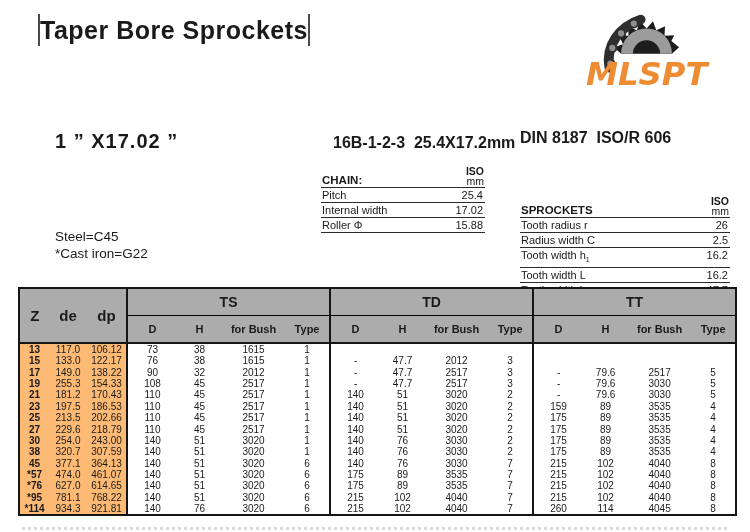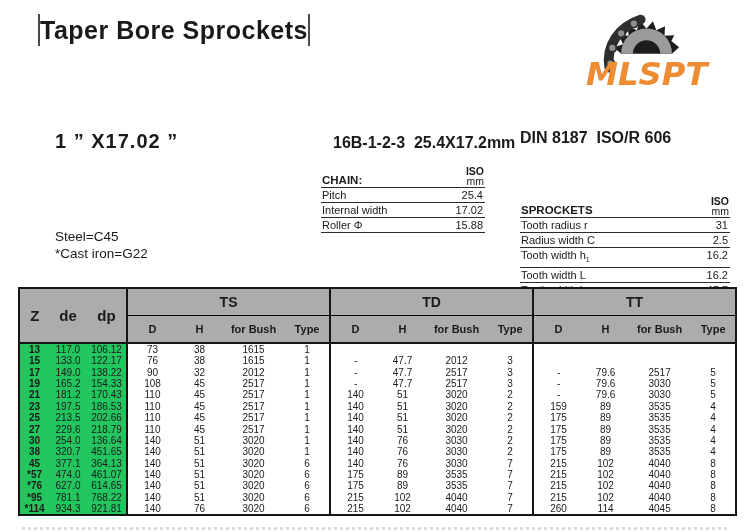--- a/index.html
+++ b/index.html
@@ -41,21 +41,21 @@
   th.group{font-size:14px;font-weight:bold;height:26px;border-bottom:1px solid #000000;}
   tr.subhdr th{font-size:11px;font-weight:bold;height:26px;border-bottom:2px solid #151515;}
   th.zhead{border-right:2px solid #151515;border-bottom:2px solid #151515;}
   .zhead-inner{display:flex;font-size:15px;font-weight:bold;}
   .zhead-inner span:nth-child(1){width:30px;}
   .zhead-inner span:nth-child(2){width:38px;}
   .zhead-inner span:nth-child(3){width:40px;}
   .grp-start{border-left:2px solid #151515;}
   tbody tr{height:11.4px;}
   tbody td{font-size:10px;line-height:11px;}
-  td.zc{background:#22c55e;}
+  td.zc{background:#fdba74;}
   td.zbold{font-weight:bold;}
   td.zlast{border-right:2px solid #151515;}
 
   
   .cut-strip{position:absolute;left:22px;top:527px;width:706px;height:3px;opacity:.55;
              background:repeating-linear-gradient(90deg,#bdbdbd 0 3px,transparent 3px 6px);}
 </style>
 </head>
 <body>
 
@@ -117,21 +117,21 @@
     <div class="spec-head">
       <span class="spec-head-label">SPROCKETS</span>
       <span class="spec-unit">
         <span class="u-top">ISO</span>
         <span class="u-bot">mm</span>
       </span>
     </div>
     <div>
         <div class="spec-row">
           <span class="spec-label">Tooth radius r</span>
-          <span class="spec-value">31</span>
+          <span class="spec-value">26</span>
         </div>
         <div class="spec-row">
           <span class="spec-label">Radius width C</span>
           <span class="spec-value">2.5</span>
         </div>
         <div class="spec-row">
           <span class="spec-label">Tooth width h<sub>1</sub></span>
           <span class="spec-value">16.2</span>
         </div>
         <div class="spec-row">
@@ -248,21 +248,21 @@
             <td>47.7</td>
             <td>2517</td>
             <td>3</td>
             <td class="grp-start">-</td>
             <td>79.6</td>
             <td>2517</td>
             <td>5</td>
           </tr>
           <tr>
             <td class="zc zbold">19</td>
-            <td class="zc">165.2</td>
+            <td class="zc">255.3</td>
             <td class="zc zlast">154.33</td>
             <td class="grp-start">108</td>
             <td>45</td>
             <td>2517</td>
             <td>1</td>
             <td class="grp-start">-</td>
             <td>47.7</td>
             <td>2517</td>
             <td>3</td>
             <td class="grp-start">-</td>
@@ -334,38 +334,38 @@
             <td>3020</td>
             <td>2</td>
             <td class="grp-start">175</td>
             <td>89</td>
             <td>3535</td>
             <td>4</td>
           </tr>
           <tr>
             <td class="zc zbold">30</td>
             <td class="zc">254.0</td>
-            <td class="zc zlast">136.64</td>
+            <td class="zc zlast">243.00</td>
             <td class="grp-start">140</td>
             <td>51</td>
             <td>3020</td>
             <td>1</td>
             <td class="grp-start">140</td>
             <td>76</td>
             <td>3030</td>
             <td>2</td>
             <td class="grp-start">175</td>
             <td>89</td>
             <td>3535</td>
             <td>4</td>
           </tr>
           <tr>
             <td class="zc zbold">38</td>
             <td class="zc">320.7</td>
-            <td class="zc zlast">451.65</td>
+            <td class="zc zlast">307.59</td>
             <td class="grp-start">140</td>
             <td>51</td>
             <td>3020</td>
             <td>1</td>
             <td class="grp-start">140</td>
             <td>76</td>
             <td>3030</td>
             <td>2</td>
             <td class="grp-start">175</td>
             <td>89</td>

